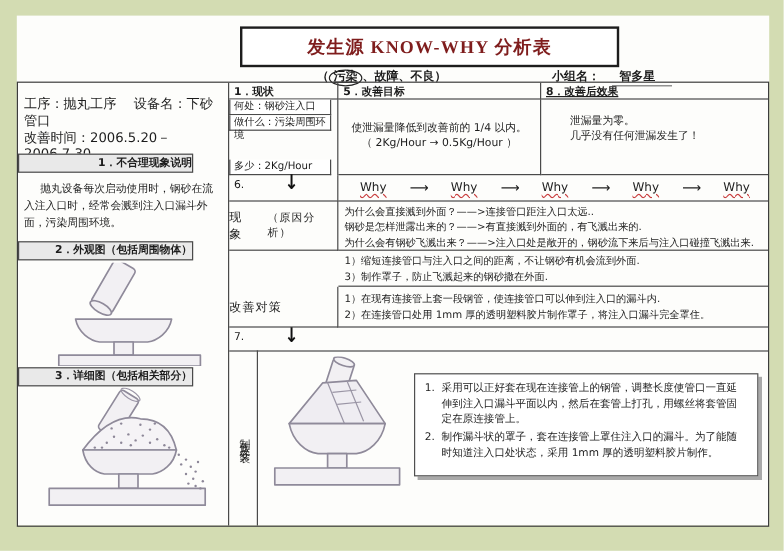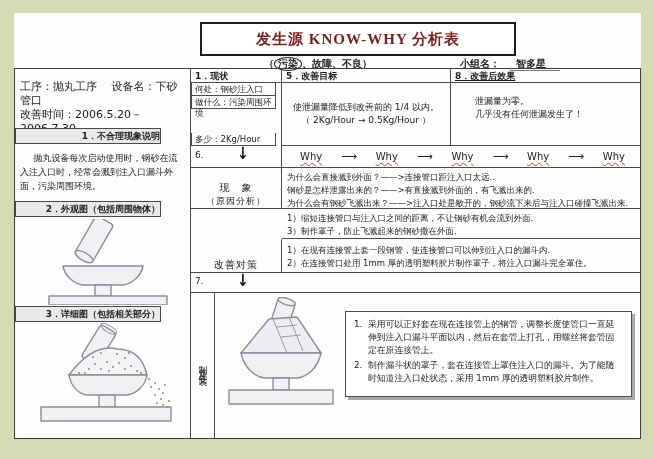--- a/index.html
+++ b/index.html
@@ -59,21 +59,21 @@
     font-size:10px;
   }
   .why-label{
     font-weight:400;color:#222;
     text-decoration:underline wavy #c94040 1px;text-underline-offset:2px;
   }
   .why-arrow{color:#222;font-size:11px;letter-spacing:-1px;}
   .num-label{position:absolute;font-size:9px;}
   .down-arrow{position:absolute;font-size:14px;font-weight:700;color:#111;transform:scaleY(1.2);}
   .label-cell{
-    display:flex;flex-direction:column;align-items:center;justify-content:flex-end;
+    display:flex;flex-direction:row;align-items:center;justify-content:space-between;
     font-size:10px;letter-spacing:1px;
   }
   .content-lines{padding:3px 4px 0 5px;}
   
   .vlabel{
     writing-mode:vertical-rl;text-orientation:upright;
     display:flex;align-items:center;justify-content:center;
     font-size:9px;letter-spacing:3px;
   }
   .steps-box{

